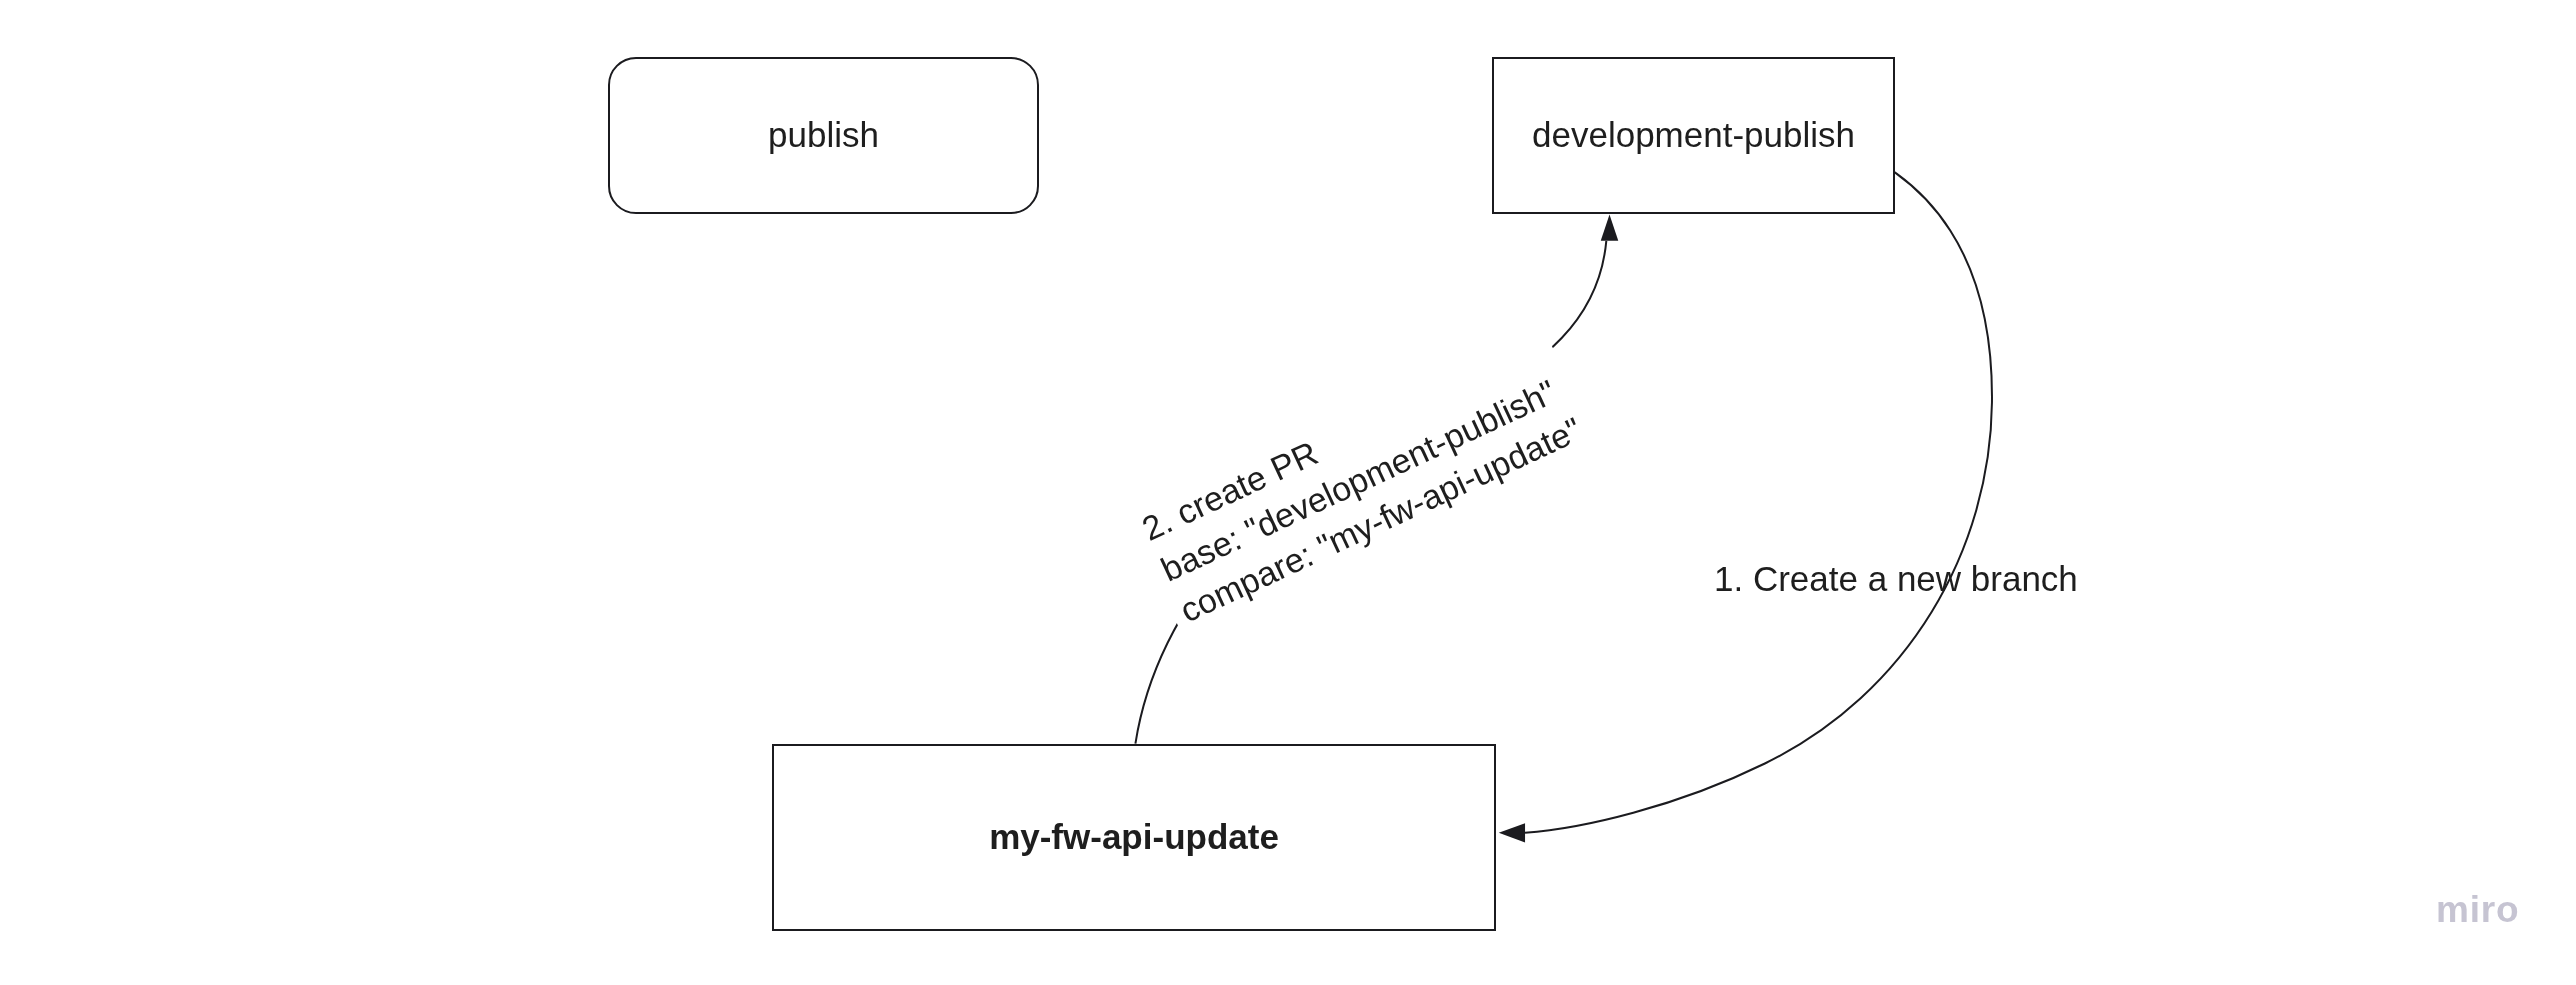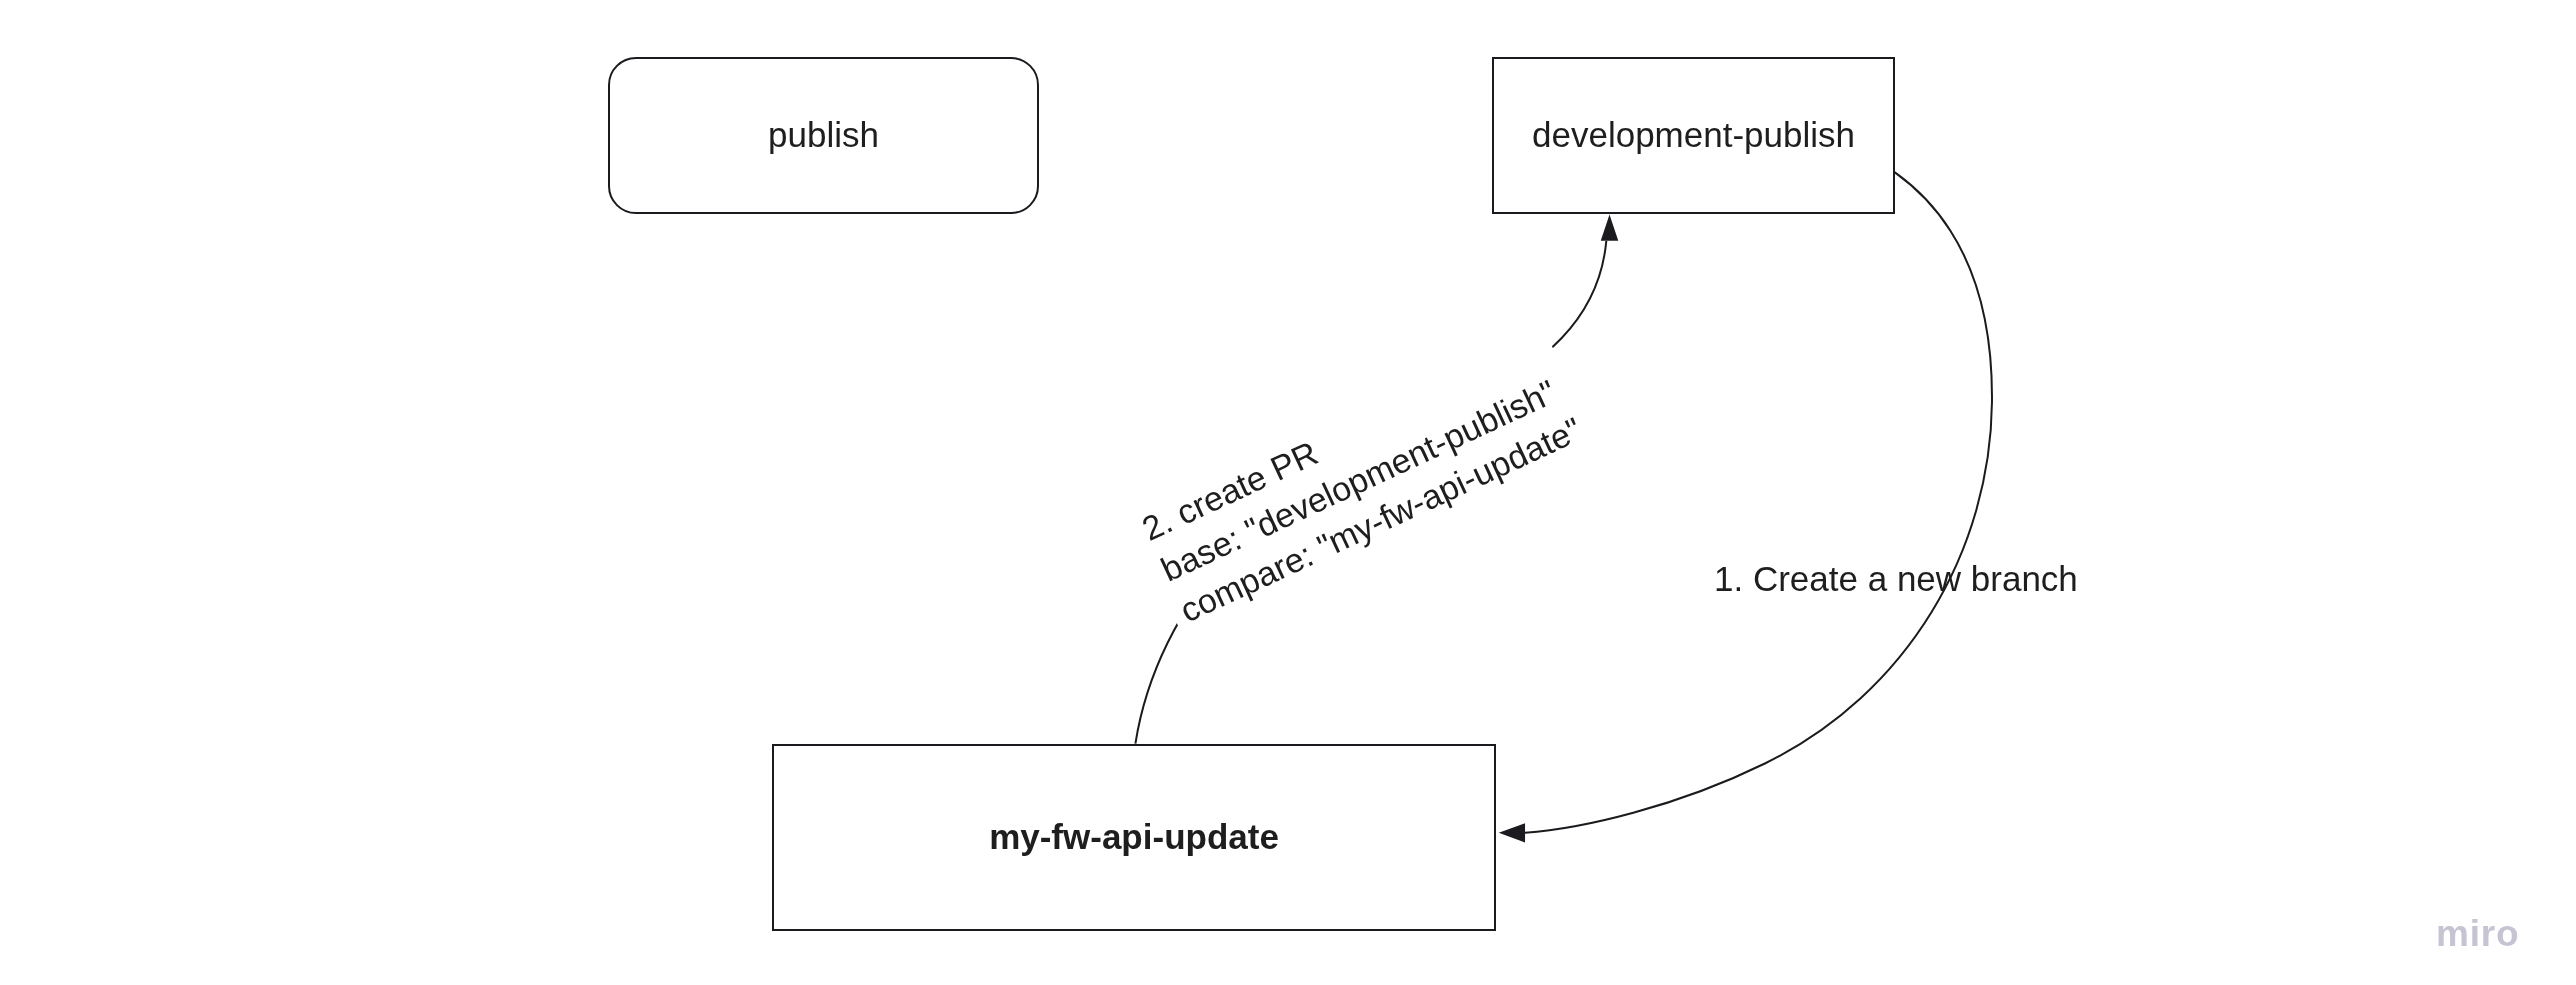--- a/index.html
+++ b/index.html
@@ -74,21 +74,20 @@
   .watermark {
     position: absolute;
     left: 2436px;
     top: 889px;
     font-size: 37px;
     font-weight: bold;
     letter-spacing: 0.8px;
     color: #c6c4d2;
     z-index: 4;
     user-select: none;
-    margin-top: 24px;
   }
 </style>
 </head>
 <body>
 
 <div class="board">
 
   <svg class="connector-layer" width="2576" height="986" viewBox="0 0 3233 1237" xmlns="http://www.w3.org/2000/svg">
 
     <g>

